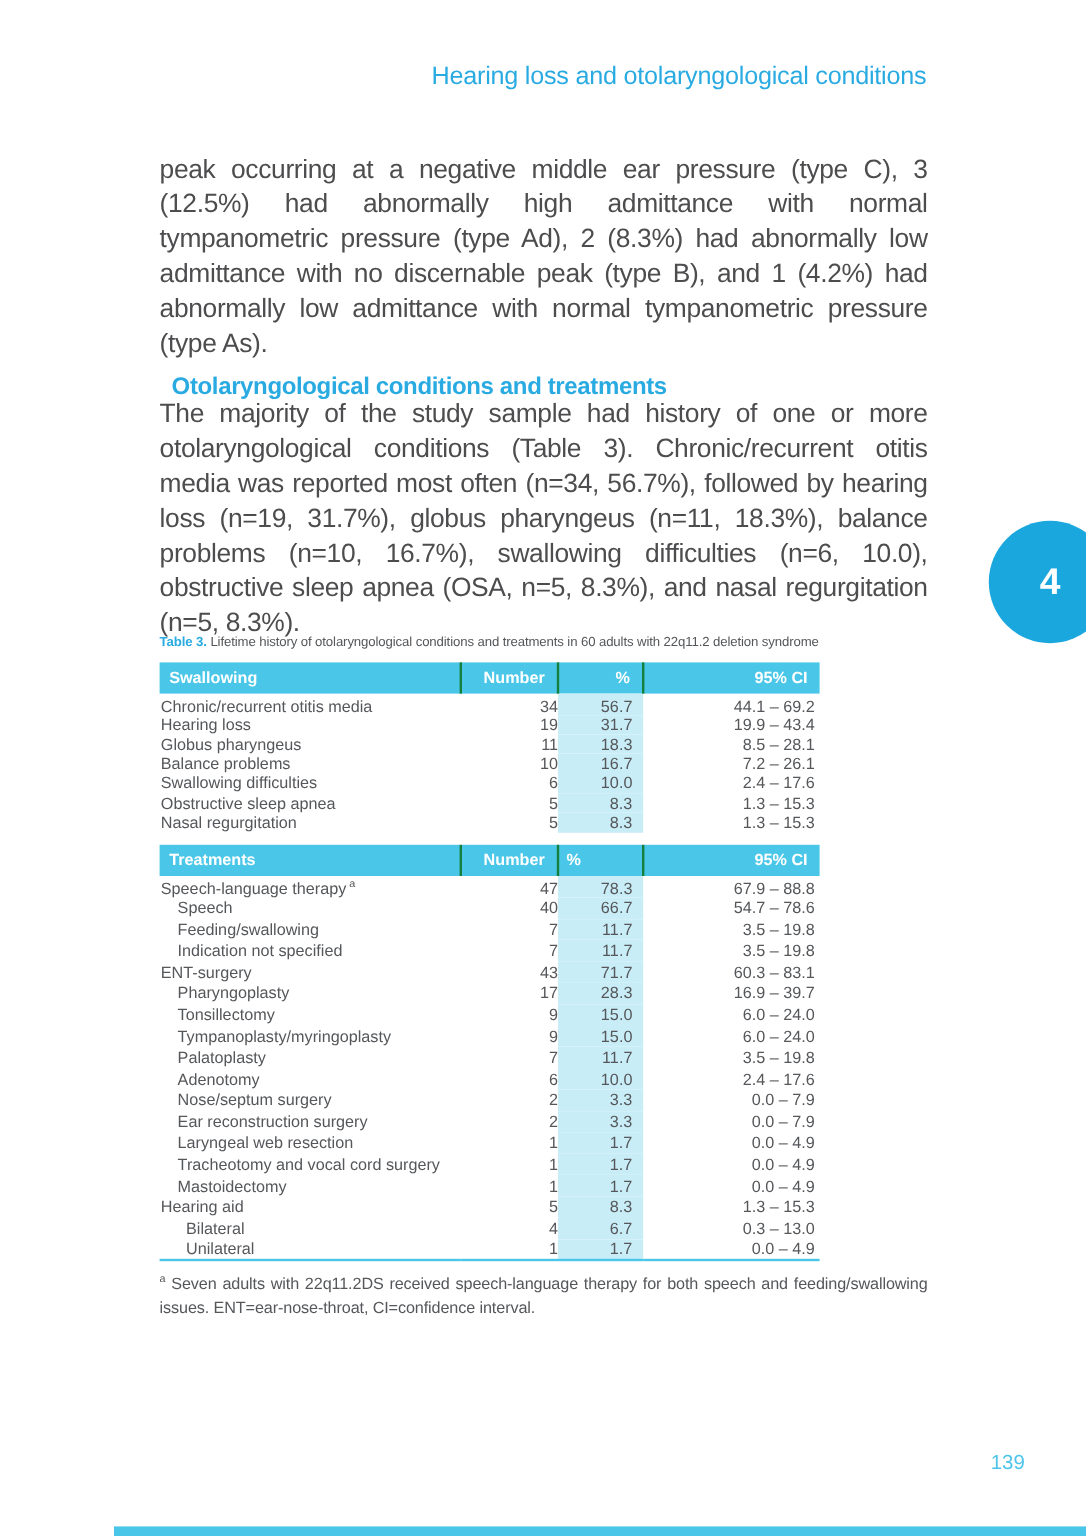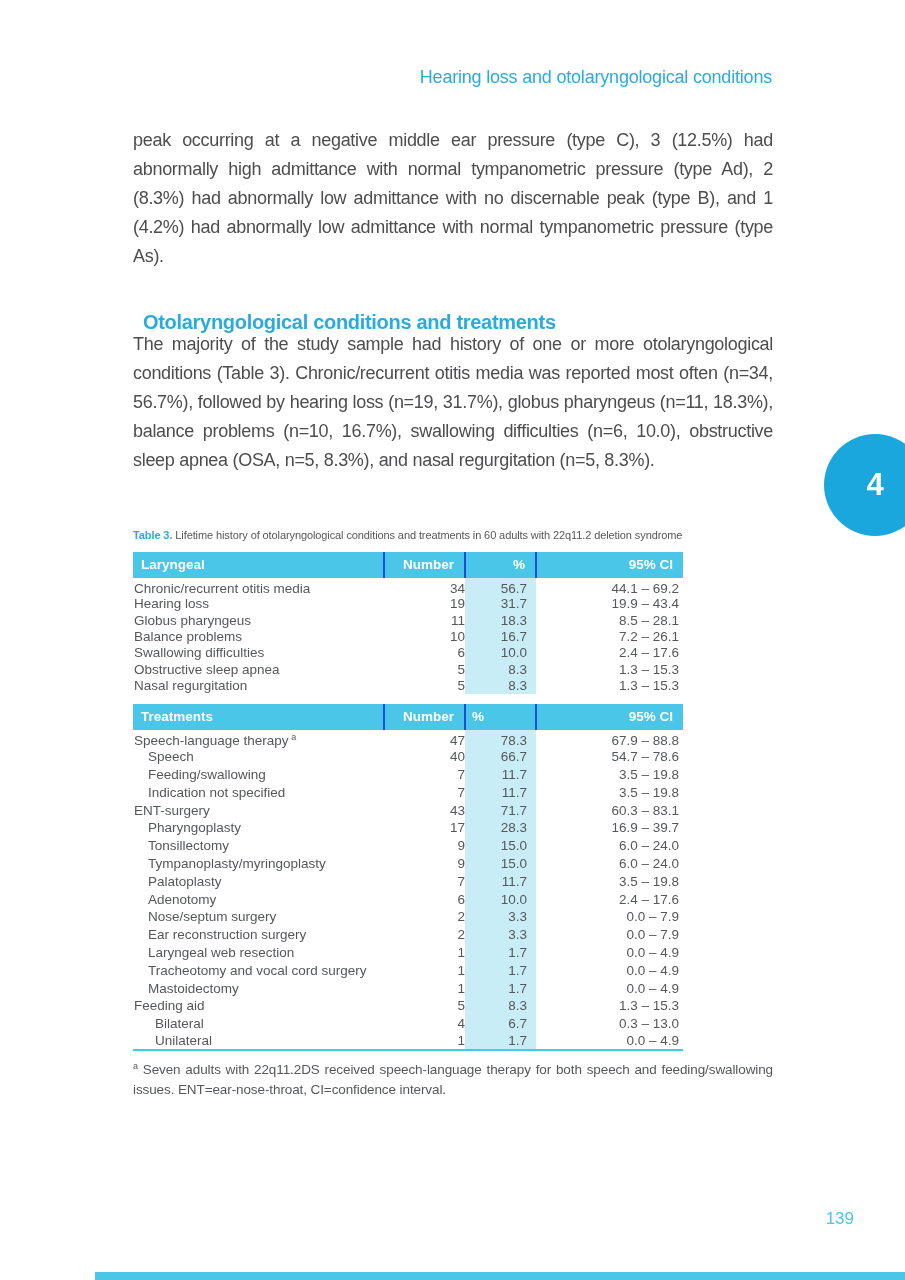--- a/index.html
+++ b/index.html
@@ -10,26 +10,26 @@
     --body-text:#4D4D4F;
     --table-text:#55575A;
     --pagenum:#4FC4EA;
   }
   html,body{margin:0;padding:0;background:#e9e9e9;}
   .page{
     position:relative;width:905px;height:1280px;background:#ffffff;
     overflow:hidden;font-family:"Liberation Sans",sans-serif;margin:0 auto;
   }
   .running-header{
-    position:absolute;top:67px;right:133px;color:var(--cyan-text);
-    font-size:18px;letter-spacing:-0.2px;
+    position:absolute;top:52px;right:133px;color:var(--cyan-text);
+    font-size:21px;letter-spacing:-0.2px;
   }
   .body-para{
     position:absolute;left:133px;width:640px;margin:0;
-    color:var(--body-text);font-size:18px;line-height:29px;
+    color:var(--body-text);font-size:22px;line-height:29px;
     text-align:justify;letter-spacing:-0.3px;
   }
   .para-1{top:126px;}
   .section-heading{
     position:absolute;left:133px;top:301px;margin:10px;
     color:var(--cyan-text);font-size:20px;font-weight:bold;letter-spacing:-0.3px;
   }
   .para-2{top:330px;}
   .table-block{position:absolute;left:133px;top:527px;width:640px;}
   .table-caption{
@@ -44,21 +44,21 @@
   table.data-table col.c-label{width:251px;}
   table.data-table col.c-number{width:81px;}
   table.data-table col.c-pct{width:71px;}
   table.data-table col.c-ci{width:147px;}
   table.data-table th{
     background:var(--header-bg);color:#ffffff;font-weight:bold;
     height:26px;padding:0 10px 0 8px;text-align:right;font-size:13.5px;
   }
   table.data-table th.h-label{text-align:left;}
   table.data-table th.h-left{text-align:left;padding-left:6px;}
-  table.data-table th + th{border-left:2px solid #1d4ed8;}
+  table.data-table th + th{border-left:2px solid #15803d;}
   table.data-table td{padding:0;vertical-align:middle;}
   table.conditions tbody tr{height:16.4px;margin-left:48px;}
   table.treatments tbody tr{height:17.8px;}
   table.data-table td.t-label{text-align:left;padding-left:1px;}
   table.data-table td.indent-1{padding-left:15px;margin-top:32px;}
   table.data-table td.indent-2{padding-left:22px;}
   table.data-table td.t-number{text-align:right;}
   table.data-table td.t-pct{text-align:right;padding-right:9px;background:var(--band-bg);}
   table.data-table td.t-ci{text-align:right;padding-right:4px;}
   table.data-table tbody tr:first-child td{padding-top:3px;}
@@ -103,21 +103,21 @@
 
     <table class="data-table conditions" id="conditions-table">
       <colgroup>
         <col class="c-label">
           <col class="c-number">
           <col class="c-pct">
           <col class="c-ci">
       </colgroup>
       <thead>
           <tr>
-            <th class="h-label">Laryngeal</th>
+            <th class="h-label">Swallowing</th>
             <th>Number</th>
             <th>%</th>
             <th>95% CI</th>
           </tr>
         </thead>
       <tbody>
           <tr>
             <td class="t-label">Chronic/recurrent otitis media</td>
             <td class="t-number">34</td>
             <td class="t-pct">56.7</td>
@@ -262,21 +262,21 @@
             <td class="t-pct">1.7</td>
             <td class="t-ci">0.0 – 4.9</td>
           </tr>
           <tr>
             <td class="t-label indent-1">Mastoidectomy</td>
             <td class="t-number">1</td>
             <td class="t-pct">1.7</td>
             <td class="t-ci">0.0 – 4.9</td>
           </tr>
           <tr>
-            <td class="t-label">Feeding aid</td>
+            <td class="t-label">Hearing aid</td>
             <td class="t-number">5</td>
             <td class="t-pct">8.3</td>
             <td class="t-ci">1.3 – 15.3</td>
           </tr>
           <tr>
             <td class="t-label indent-2">Bilateral</td>
             <td class="t-number">4</td>
             <td class="t-pct">6.7</td>
             <td class="t-ci">0.3 – 13.0</td>
           </tr>

